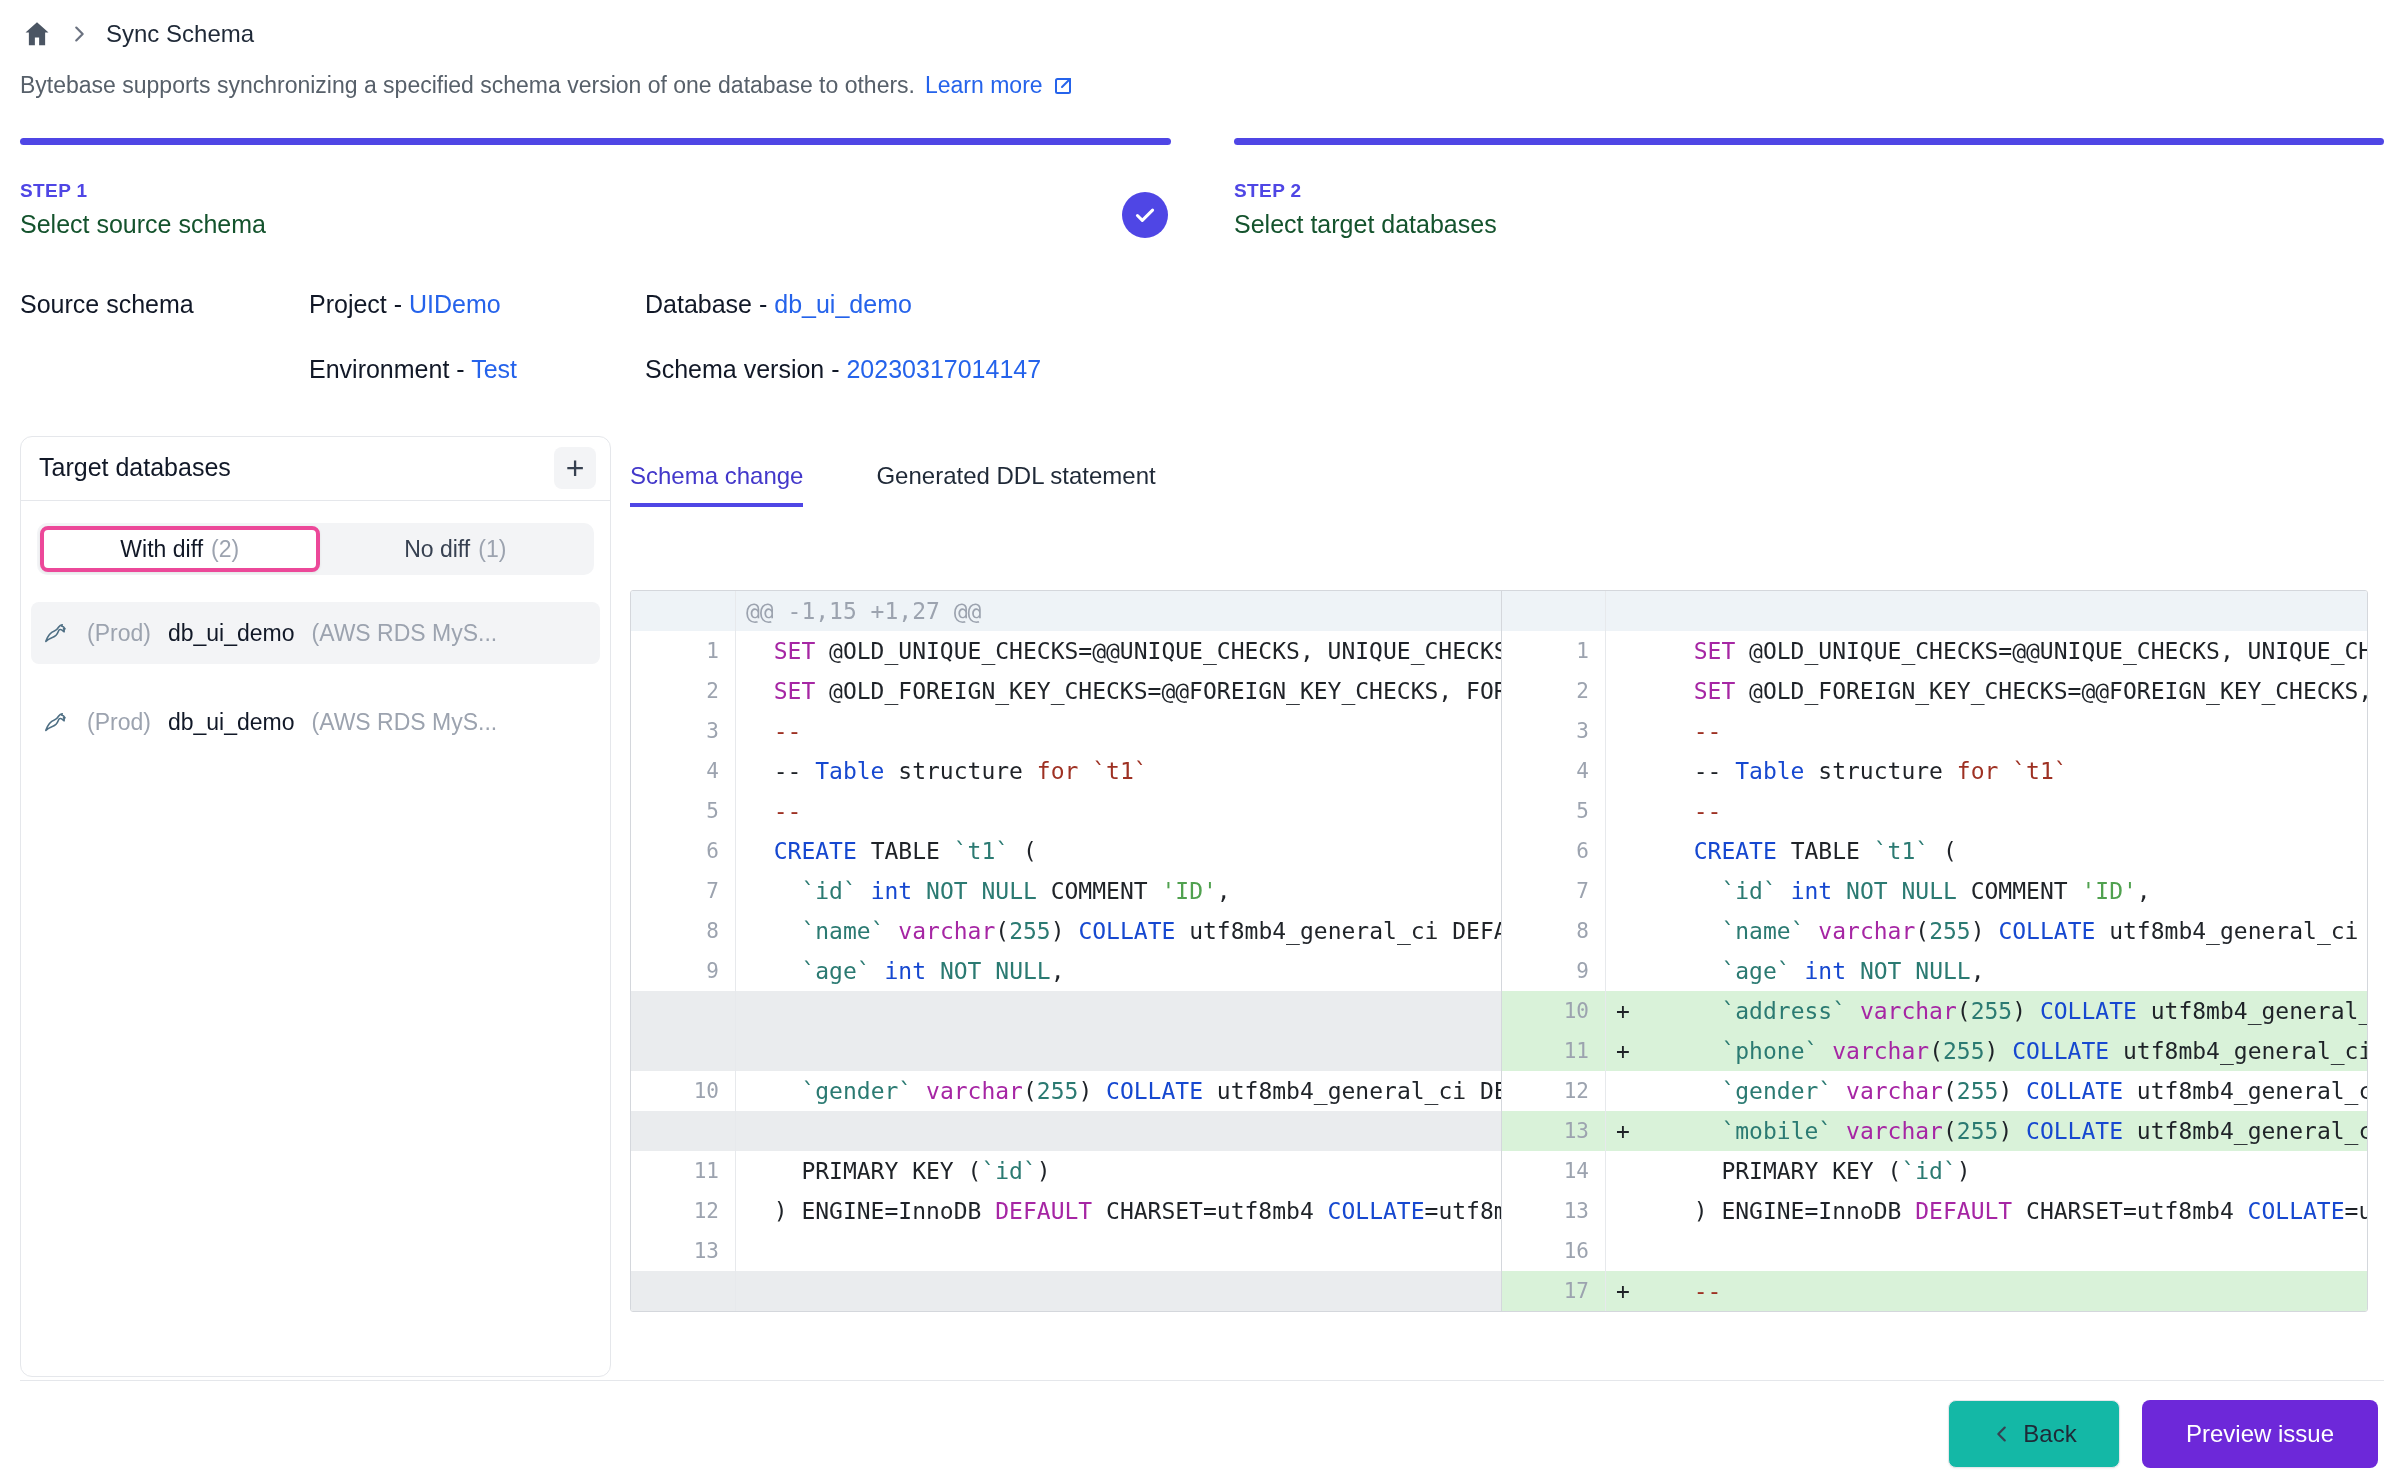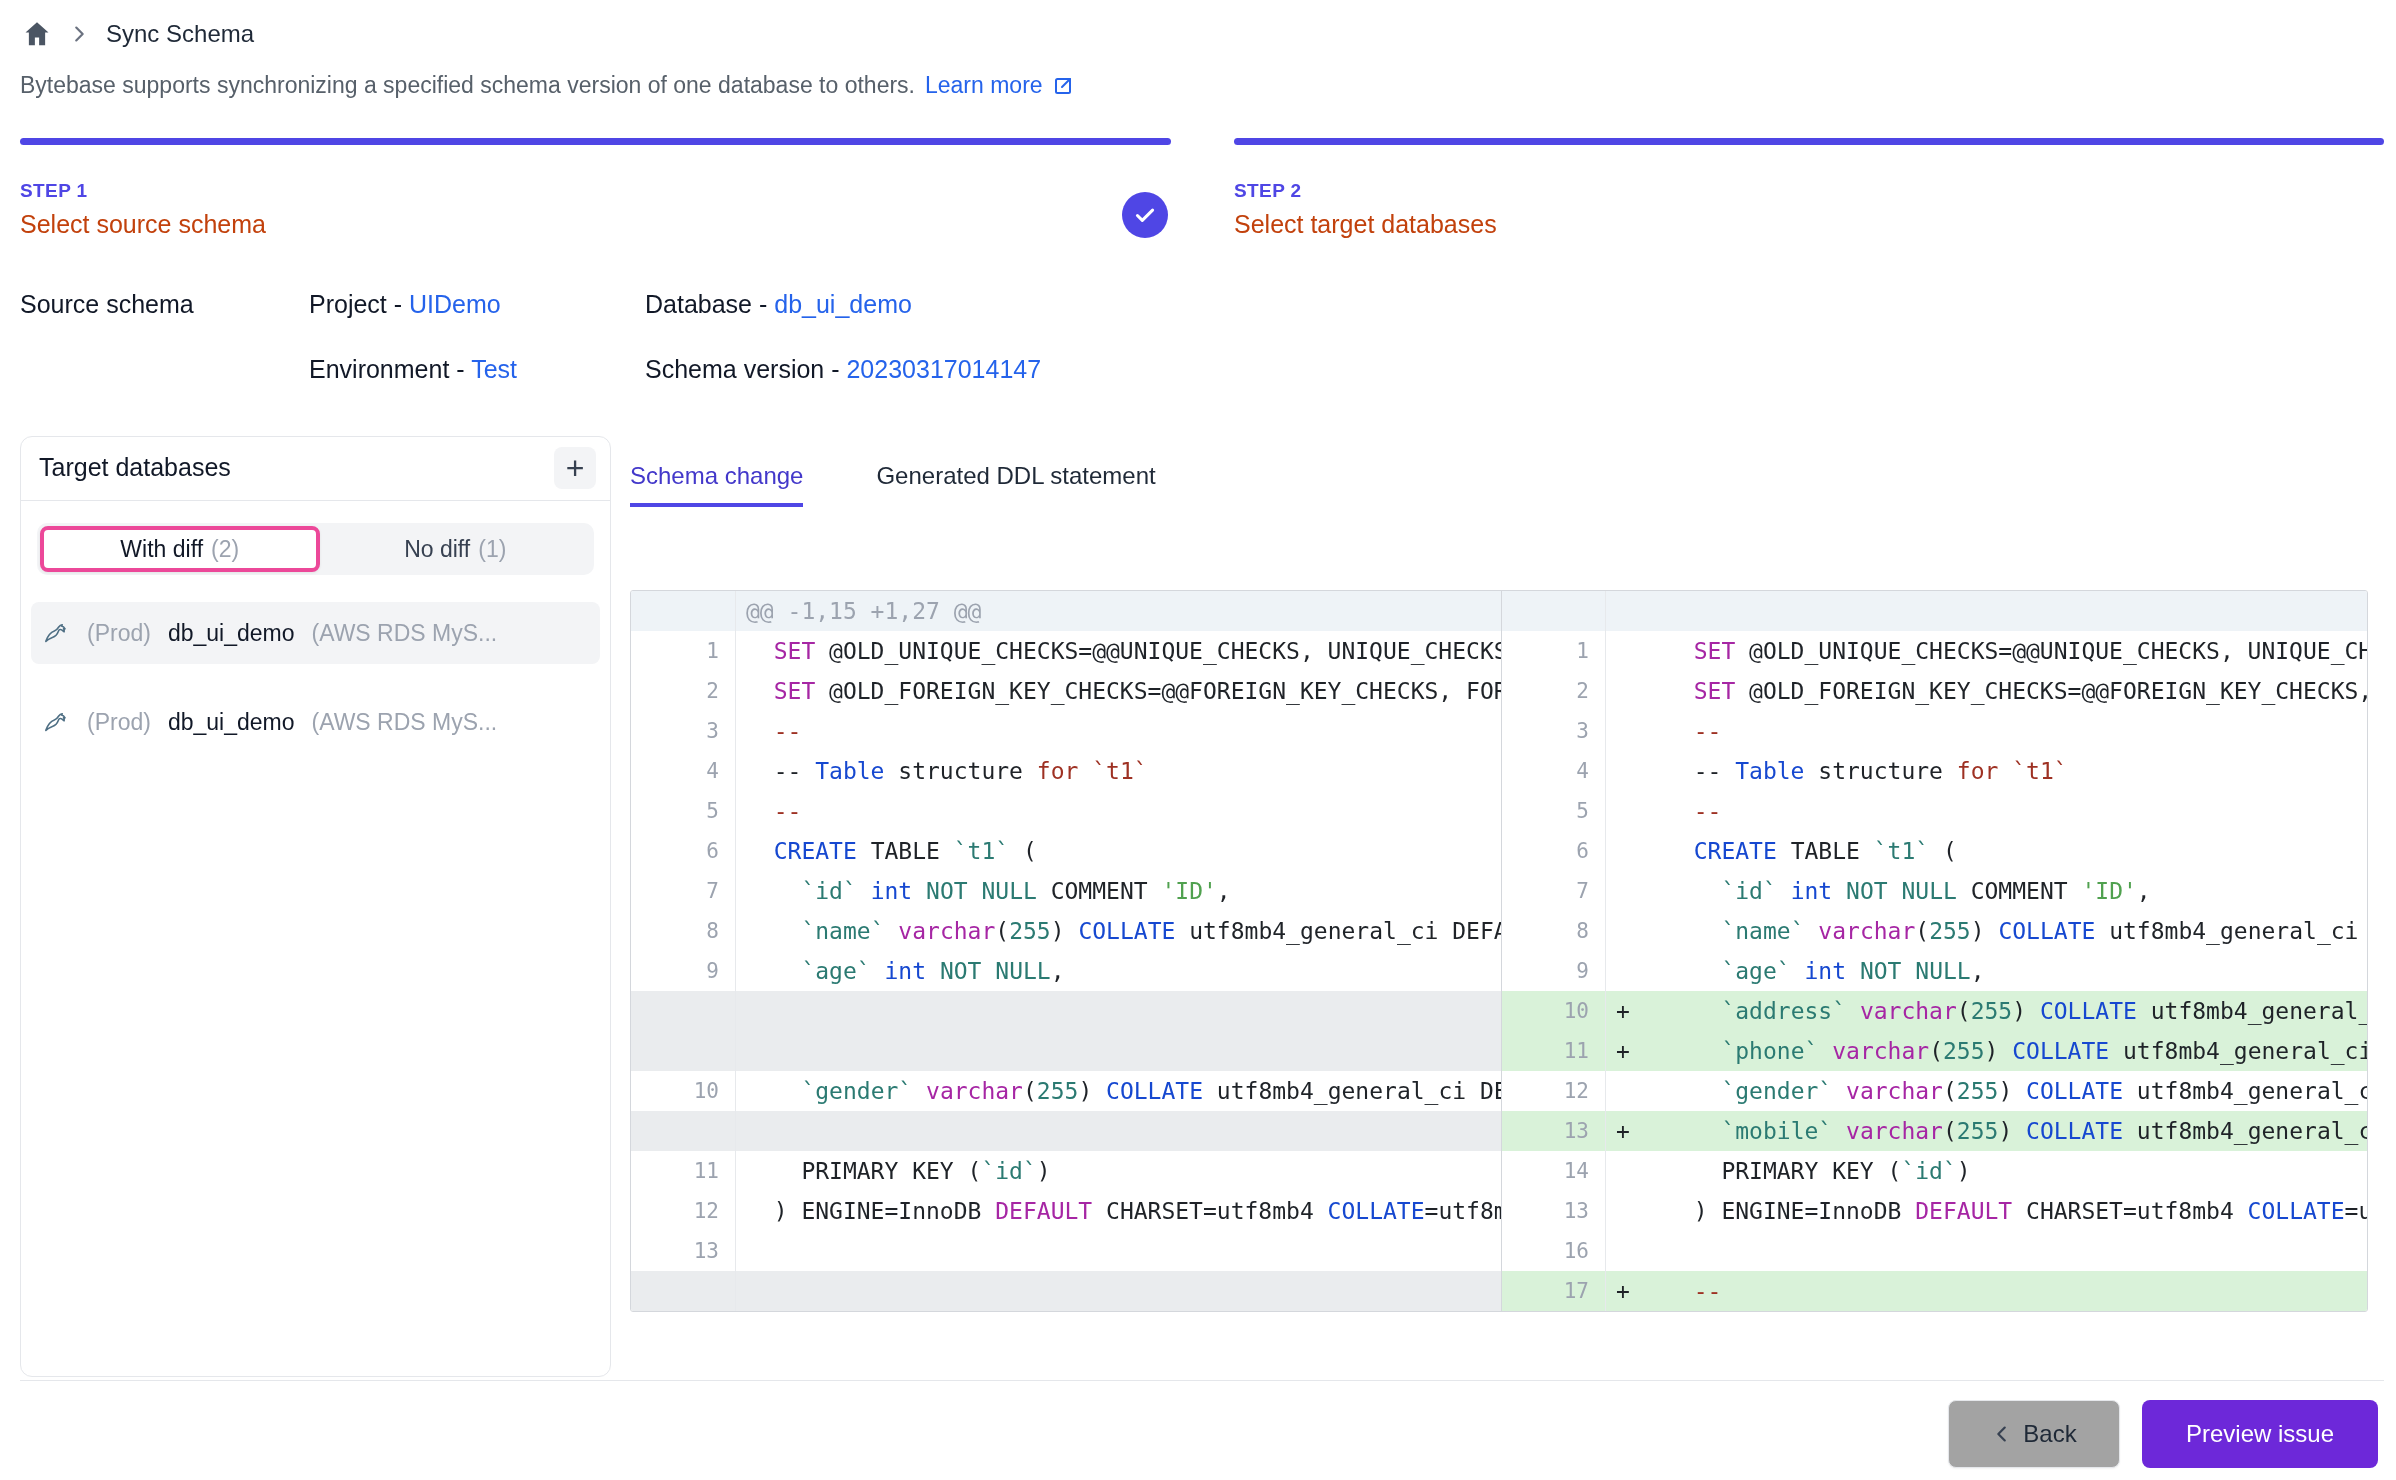--- a/index.html
+++ b/index.html
@@ -13,21 +13,21 @@
 
   
   #desc { left:20px; top:72px; font-size:23px; color:#57606a; display:flex; align-items:center; gap:10px; }
   #desc a { color:#2563eb; text-decoration:none; display:inline-flex; align-items:center; gap:8px; cursor:pointer; }
 
   
   .stepbar { height:7px; background:#4f46e5; border-radius:4px; top:138px; }
   #bar1 { left:20px; width:1151px; }
   #bar2 { left:1234px; width:1150px; }
   .steplabel { font-size:19px; font-weight:700; color:#4f46e5; letter-spacing:.4px; top:180px; }
-  .steptitle { font-size:25px; font-weight:500; color:#c2410c; top:210px; }
+  .steptitle { font-size:25px; font-weight:500; color:#14532d; top:210px; }
   #check-circle { left:1122px; top:192px; width:46px; height:46px; border-radius:50%; background:#4f46e5; display:flex; align-items:center; justify-content:center; }
 
   
   #src-label { left:20px; top:290px; font-size:25px; color:#111827; }
   .field { font-size:25px; color:#111827; white-space:nowrap; }
   .field a { color:#2563eb; text-decoration:none; cursor:pointer; }
   #f0 { left:309px; top:290px; } #f1 { left:645px; top:290px; }
   #f2 { left:309px; top:355px; } #f3 { left:645px; top:355px; }
 
   
@@ -63,21 +63,21 @@
   .mark { font-family:"DejaVu Sans Mono", monospace; font-size:23px; color:#1f2328; padding-left:10px; }
   .bg-hdr { background:#eef3f7; }
   .bg-hdr.codecell { color:#9ca3af; }
   .bg-filler { background:#eaecee; }
   .bg-add { background:#d9f2d9; }
   .tk-p{color:#1f2328} .tk-k{color:#a626a4} .tk-b{color:#1648d0}
   .tk-t{color:#2b7a72} .tk-s{color:#50a14f} .tk-c{color:#9e3123}
 
   
   #footer-divider { left:20px; top:1380px; width:2364px; height:1px; background:#e5e7eb; }
-  #back-btn { left:1948px; top:1400px; width:172px; height:68px; background:#a3a3a3; border:1px solid #e5e7eb; border-radius:8px; box-shadow:0 1px 2px rgba(0,0,0,.05); font-size:24px; color:#1f2937; display:flex; align-items:center; justify-content:center; gap:10px; cursor:pointer; font-family:"Liberation Sans",sans-serif; }
+  #back-btn { left:1948px; top:1400px; width:172px; height:68px; background:#14b8a6; border:1px solid #e5e7eb; border-radius:8px; box-shadow:0 1px 2px rgba(0,0,0,.05); font-size:24px; color:#1f2937; display:flex; align-items:center; justify-content:center; gap:10px; cursor:pointer; font-family:"Liberation Sans",sans-serif; }
   #preview-btn { left:2142px; top:1400px; width:236px; height:68px; background:#6d28d9; border:none; border-radius:8px; font-size:24px; font-weight:500; color:#ffffff; display:flex; align-items:center; justify-content:center; cursor:pointer; font-family:"Liberation Sans",sans-serif; }
   svg { display:block; }
 </style>
 </head>
 <body>
 
 <div id="stage">
 
   <div class="abs" id="breadcrumb">
     <span style="cursor:pointer">

